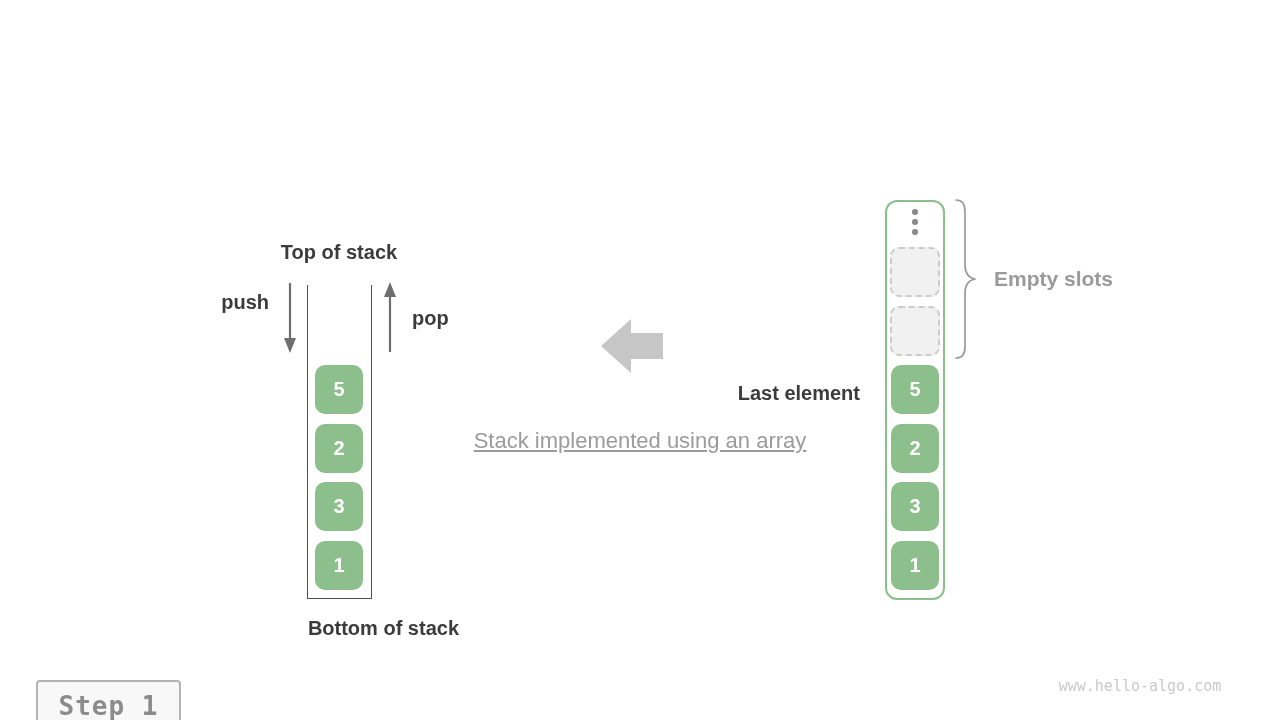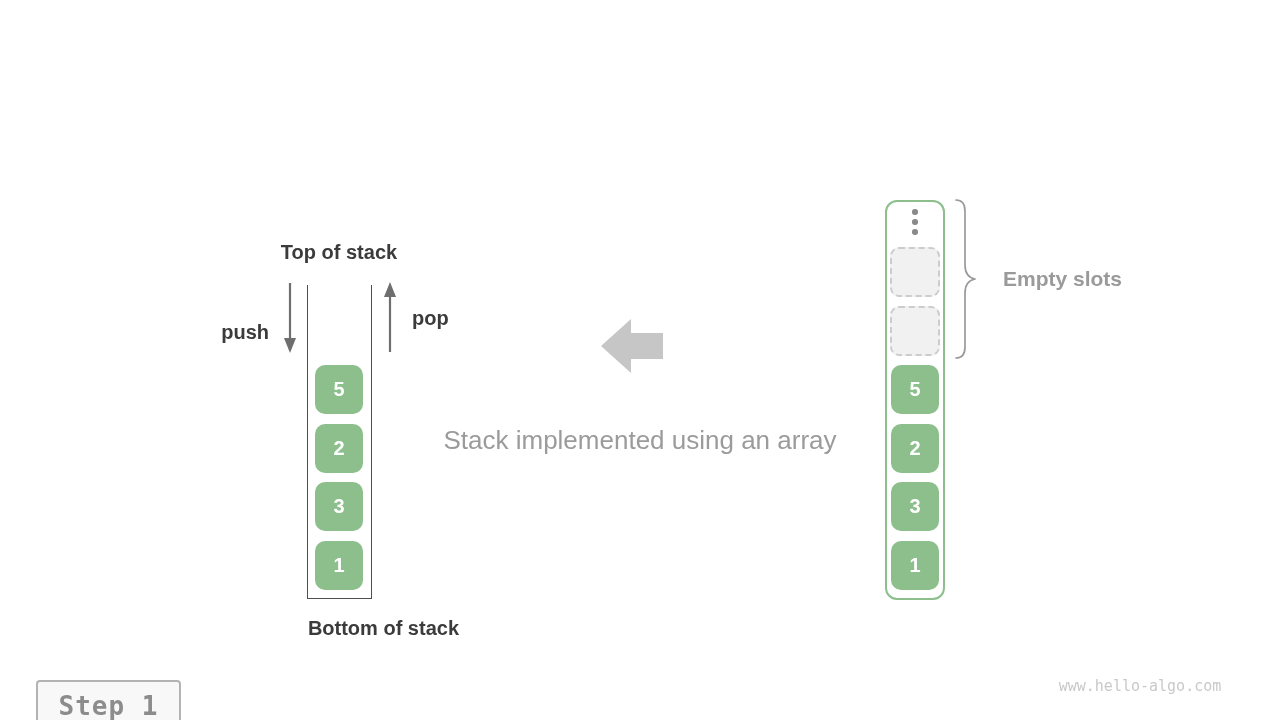--- a/index.html
+++ b/index.html
@@ -88,23 +88,24 @@
   .empty-slot {
     left: 890px;
     width: 50px; height: 50px;
     background: var(--slot-fill);
     border: 2px dashed var(--slot-border);
     border-radius: 9px;
     box-sizing: border-box;
   }
 
   .caption {
-    font-size: 26px;
+    font-size: 22px;
     color: var(--caption-gray);
     line-height: 25px;
+    text-decoration: underline;
   }
 
   .step-badge {
     left: 36px; top: 641px;
     width: 145px; height: 52px;
     background: var(--badge-bg);
     border: 2px solid var(--badge-border);
     border-radius: 4px;
     box-sizing: border-box;
     display: flex;
@@ -138,21 +139,21 @@
     stroke-linejoin: round;
   }
 </style>
 </head>
 <body>
 
 <div class="stage">
 
   <div class="abs label-dark center-text" style="left:219px; top:240px; width:240px;">Top of stack</div>
 
-  <div class="abs label-dark right-text" style="left:157px; top:320px; width:112px;">push</div>
+  <div class="abs label-dark right-text" style="left:157px; top:290px; width:112px;">push</div>
 
   <div class="abs label-dark" style="left:412px; top:306px; width:112px;">pop</div>
 
   <svg class="abs arrow" style="left:283px; top:283px;" width="14" height="70" viewBox="0 0 14 70">
     <line x1="7" y1="0" x2="7" y2="57"></line>
     <polygon points="1,55 13,55 7,70"></polygon>
   </svg>
 
   <svg class="abs arrow" style="left:383px; top:282px;" width="14" height="70" viewBox="0 0 14 70">
     <polygon points="7,0 1,15 13,15"></polygon>
@@ -187,21 +188,22 @@
 
   <div class="abs cell" style="left:891px; top:365px;">5</div>
   <div class="abs cell" style="left:891px; top:424px;">2</div>
   <div class="abs cell" style="left:891px; top:482px;">3</div>
   <div class="abs cell" style="left:891px; top:541px;">1</div>
 
   <svg class="abs brace" style="left:950px; top:198px;" width="30" height="162" viewBox="0 0 30 162">
     <path d="M 6 2 Q 15 2 15 13 L 15 67 Q 15 79 25 81 Q 15 83 15 95 L 15 149 Q 15 160 6 160"></path>
   </svg>
 
-  <div class="abs label-gray" style="left:994px; top:267px; width:200px;margin-left:9px;">Empty slots</div>
-
+  <div class="abs label-gray" style="left:994px; top:267px; width:200px;">Empty slots</div>
+
+  <div class="abs label-dark right-text" style="left:660px; top:381px; width:200px;">Last element</div>
 
 
   <div class="abs step-badge">Step 1</div>
 
   <div class="abs watermark">www.hello-algo.com</div>
 
 </div>
 
 </body></html>

